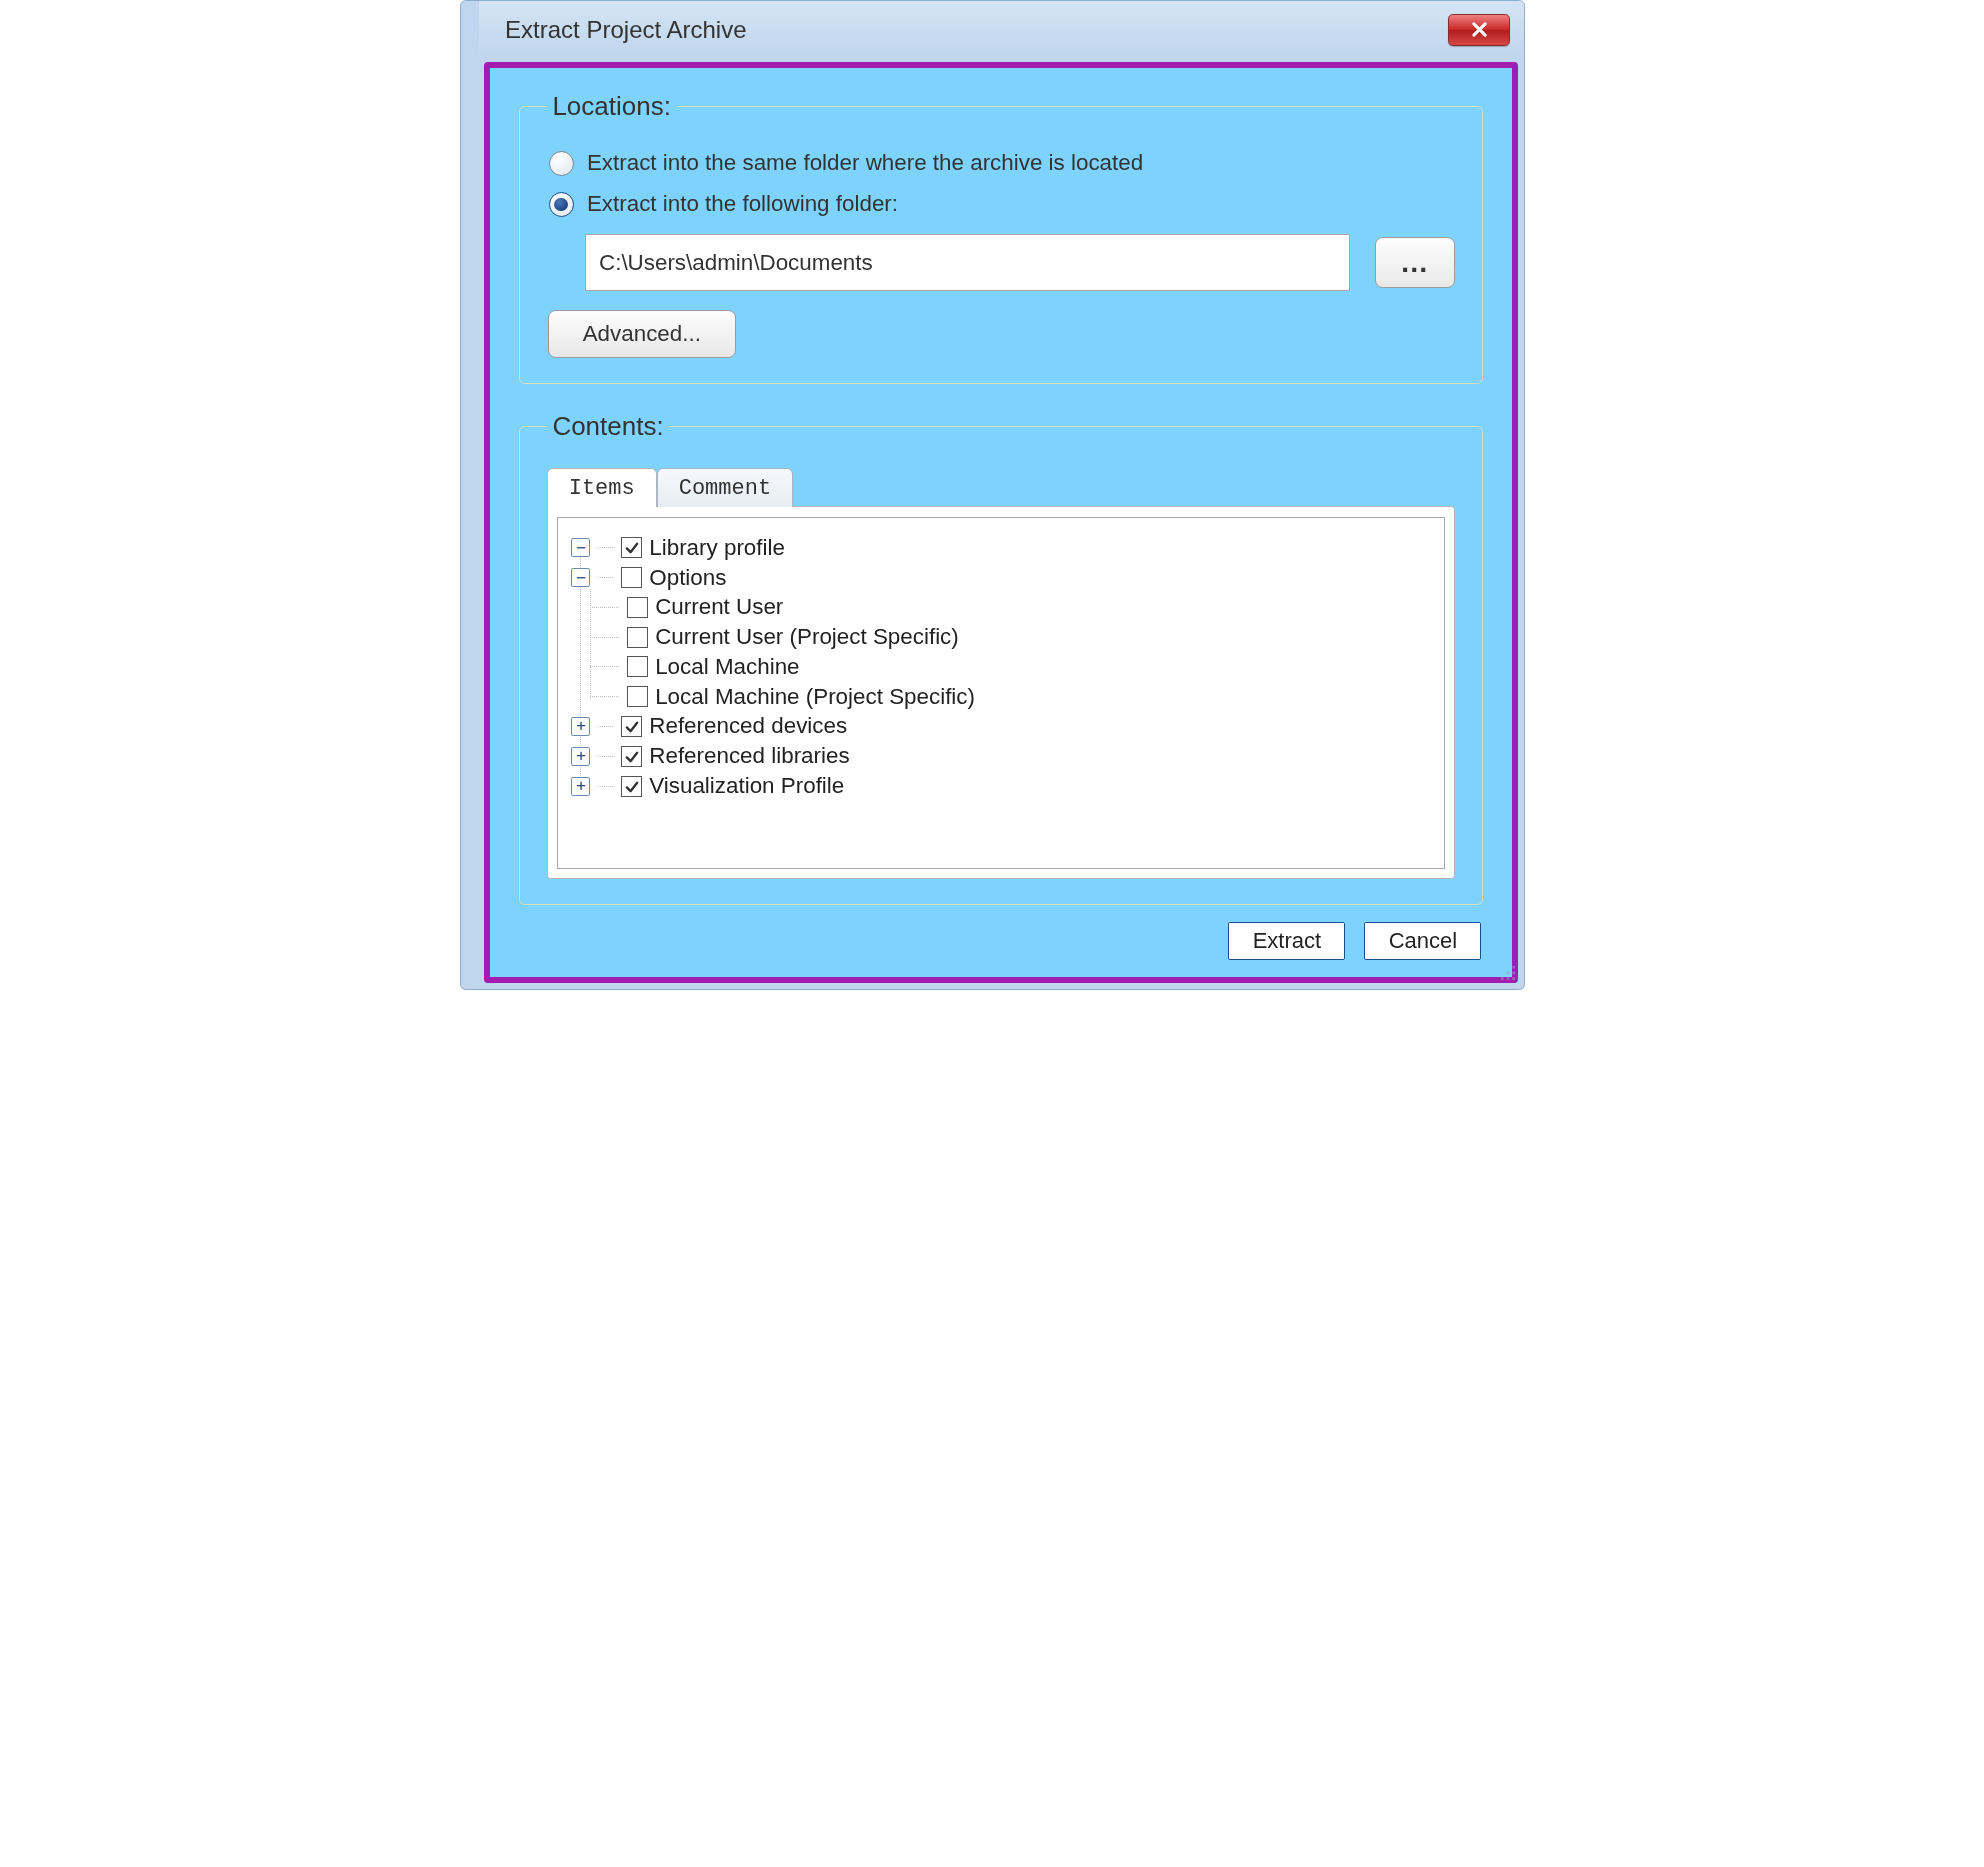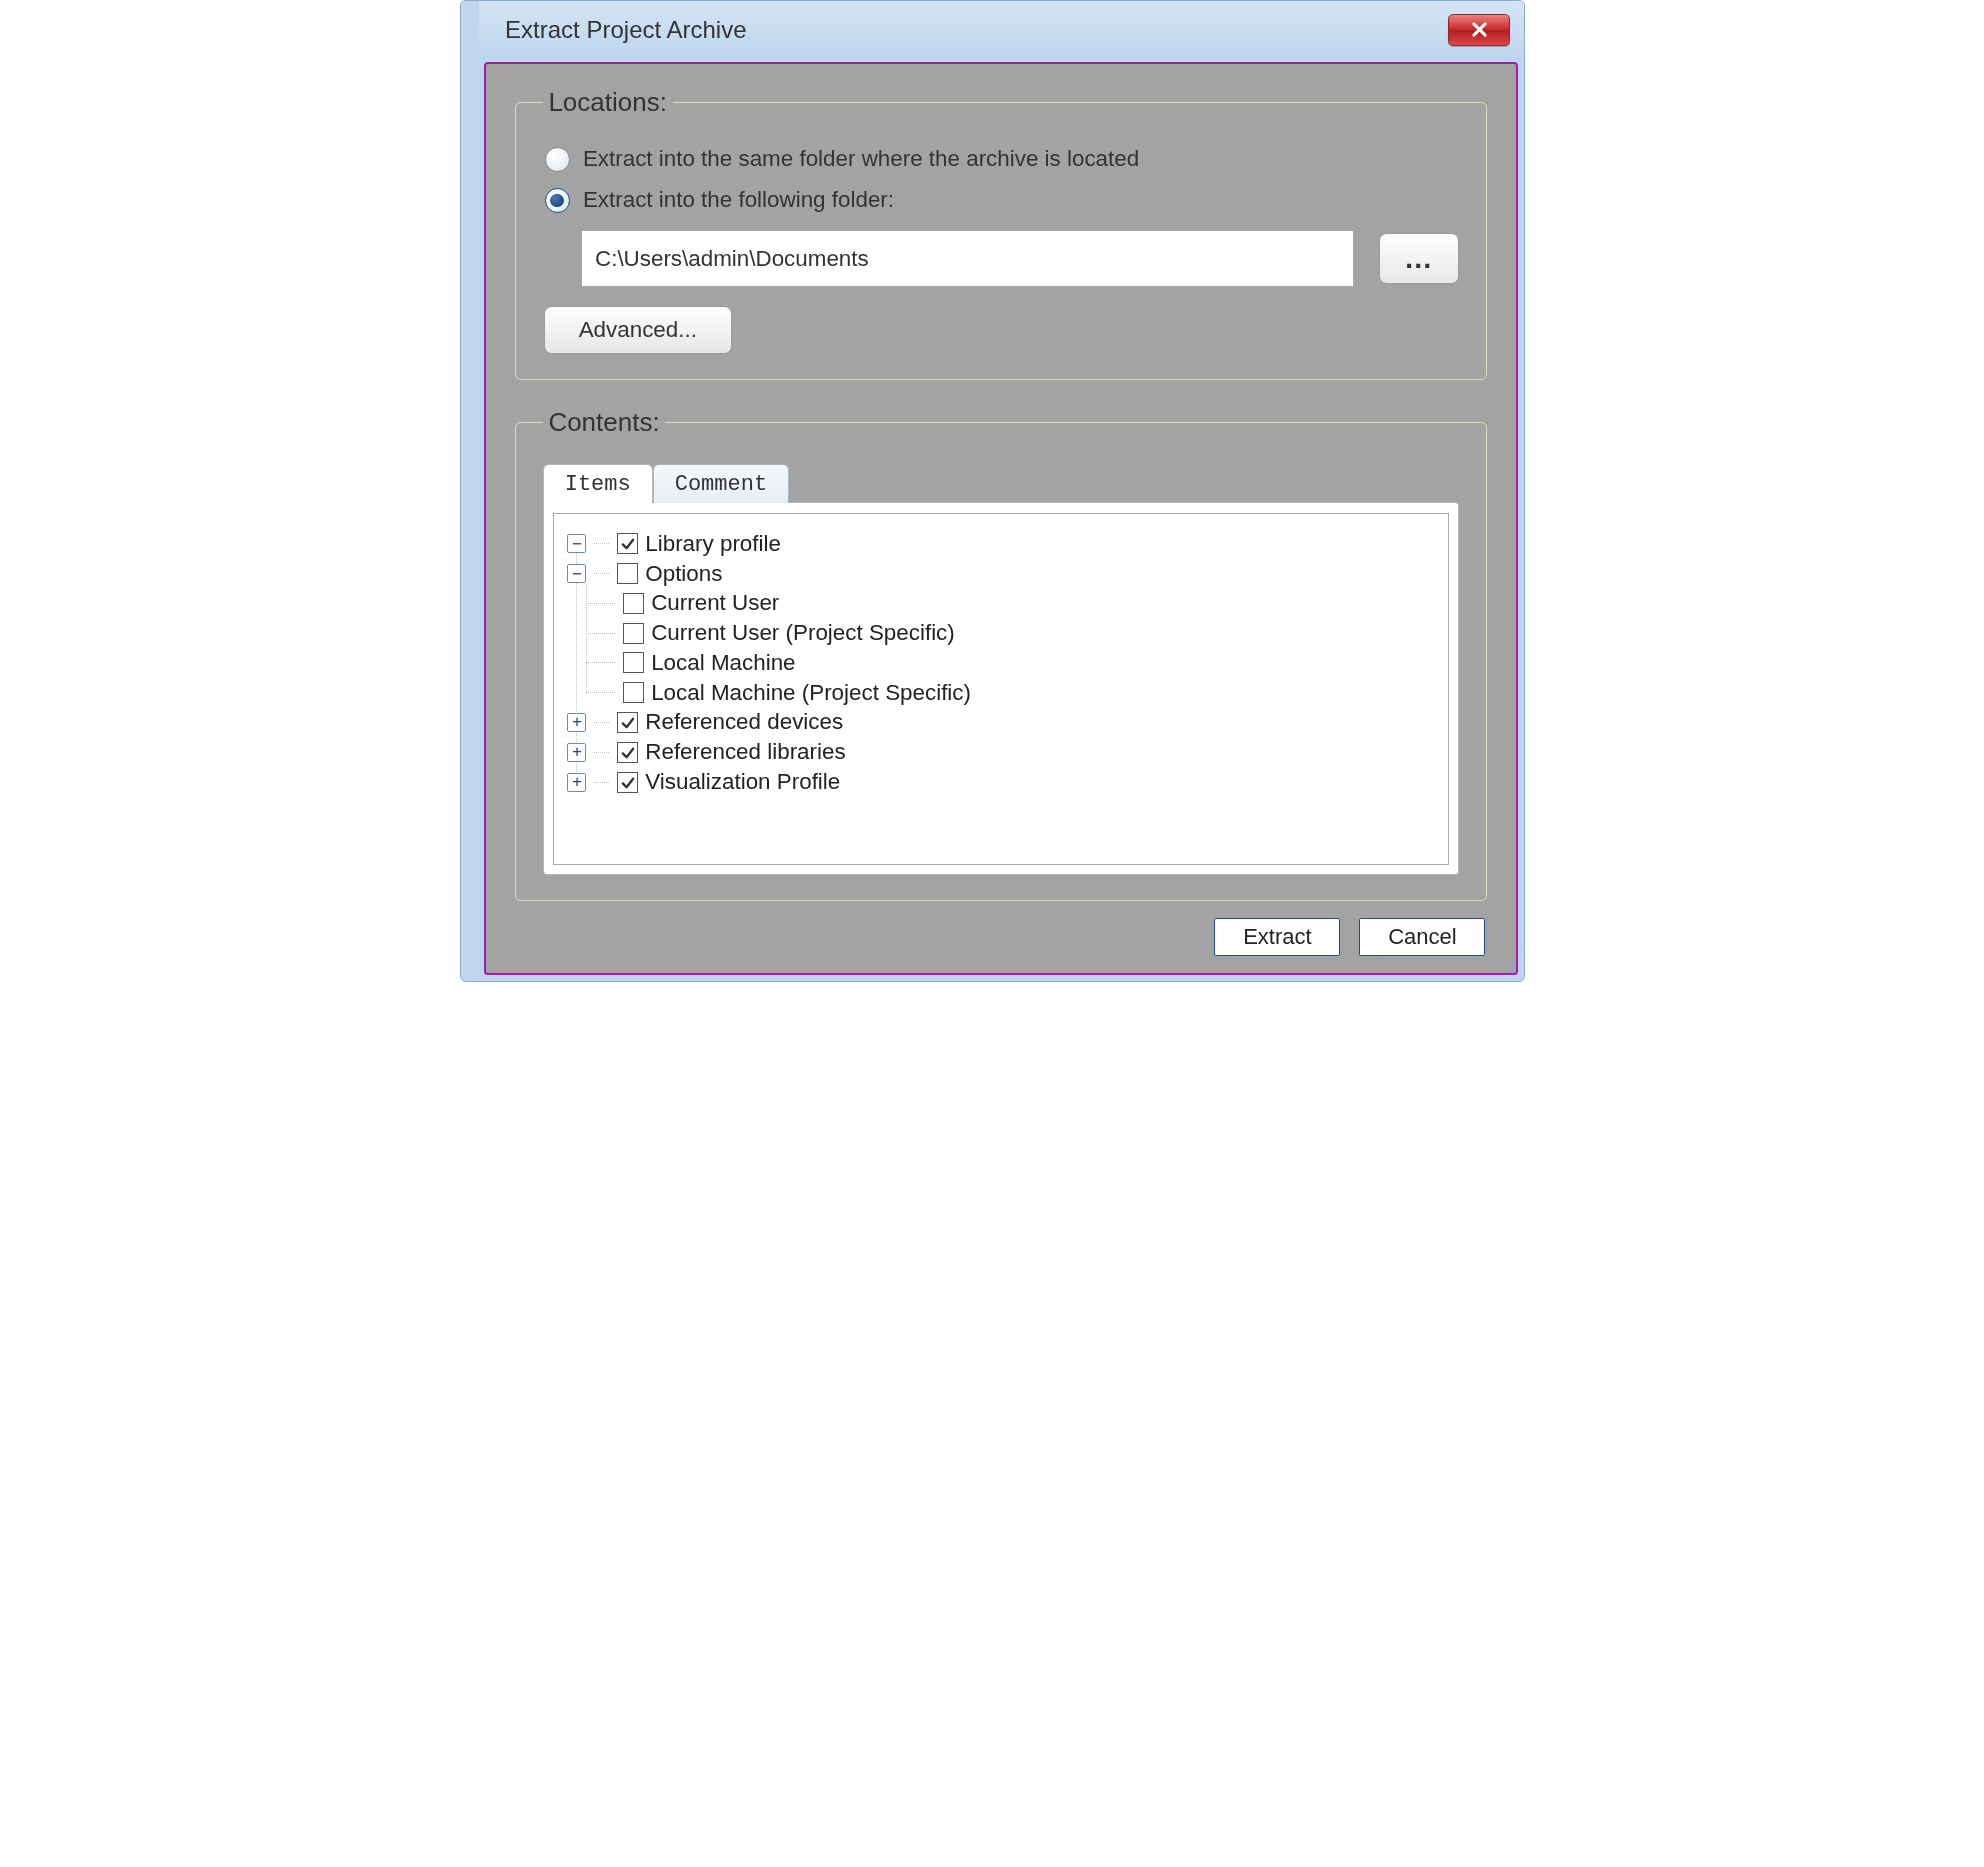--- a/index.html
+++ b/index.html
@@ -40,23 +40,23 @@
     border: 1px solid #8a2b2b;
     background: linear-gradient(#ef8080, #c92b2b 48%, #b01f1f 52%, #d84646);
     display: flex;
     align-items: center;
     justify-content: center;
     cursor: pointer;
     box-shadow: 0 1px 1px rgba(0,0,0,.25);
   }
   .close-btn svg { display: block; stroke: #fff; }
   .client {
-    background: #a3a3a3;
+    background: #7dd3fc;
     margin: 3.8px 5.7px 5.7px 5.7px;
-    border: 2px solid #a21caf;
+    border: 6px solid #a21caf;
     border-radius: 3.8px;
     padding: 23px 28.5px 17px 28.5px;
   }
   fieldset {
     border: 1px solid #d9ddc2;
     border-radius: 5.7px;
     padding: 19px 27px 25px 27px;
     margin: 0 0 27px 0;
   }
   fieldset legend {
@@ -225,21 +225,21 @@
   .root-group { position: relative; padding-left: 0; }
   .root-group > .dotted-v { left: 8.6px; top: 17px; bottom: 17px; }
   .footer {
     display: flex;
     justify-content: flex-end;
     gap: 19px;
     padding: 3.8px 1.9px 0 0;
     align-items: center;
   }
   .footer .btn {
-    width: 126px;
+    width: 117px;
     height: 38px;
     border: 1.9px solid #1b4d8a;
     background: #fff;
     font-size: 22px;
     color: #222;
     border-radius: 1.9px;
     cursor: pointer;
   }
   .resize-grip {
     position: absolute;

